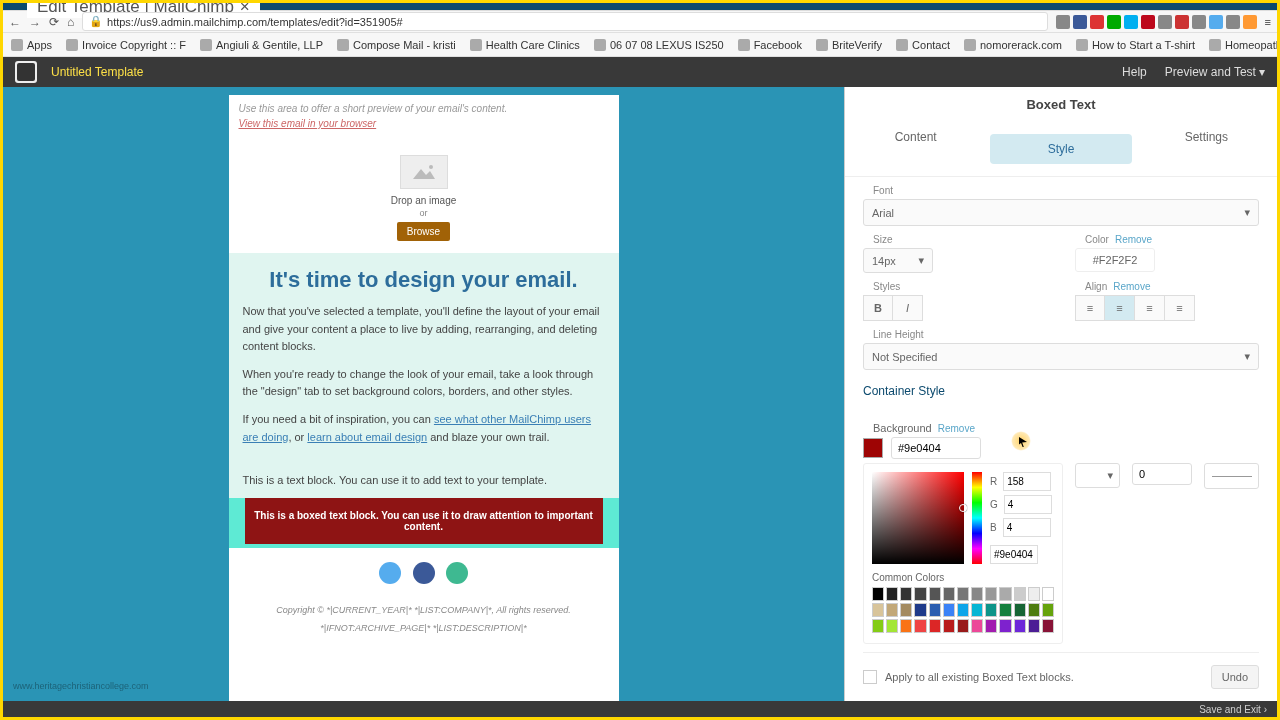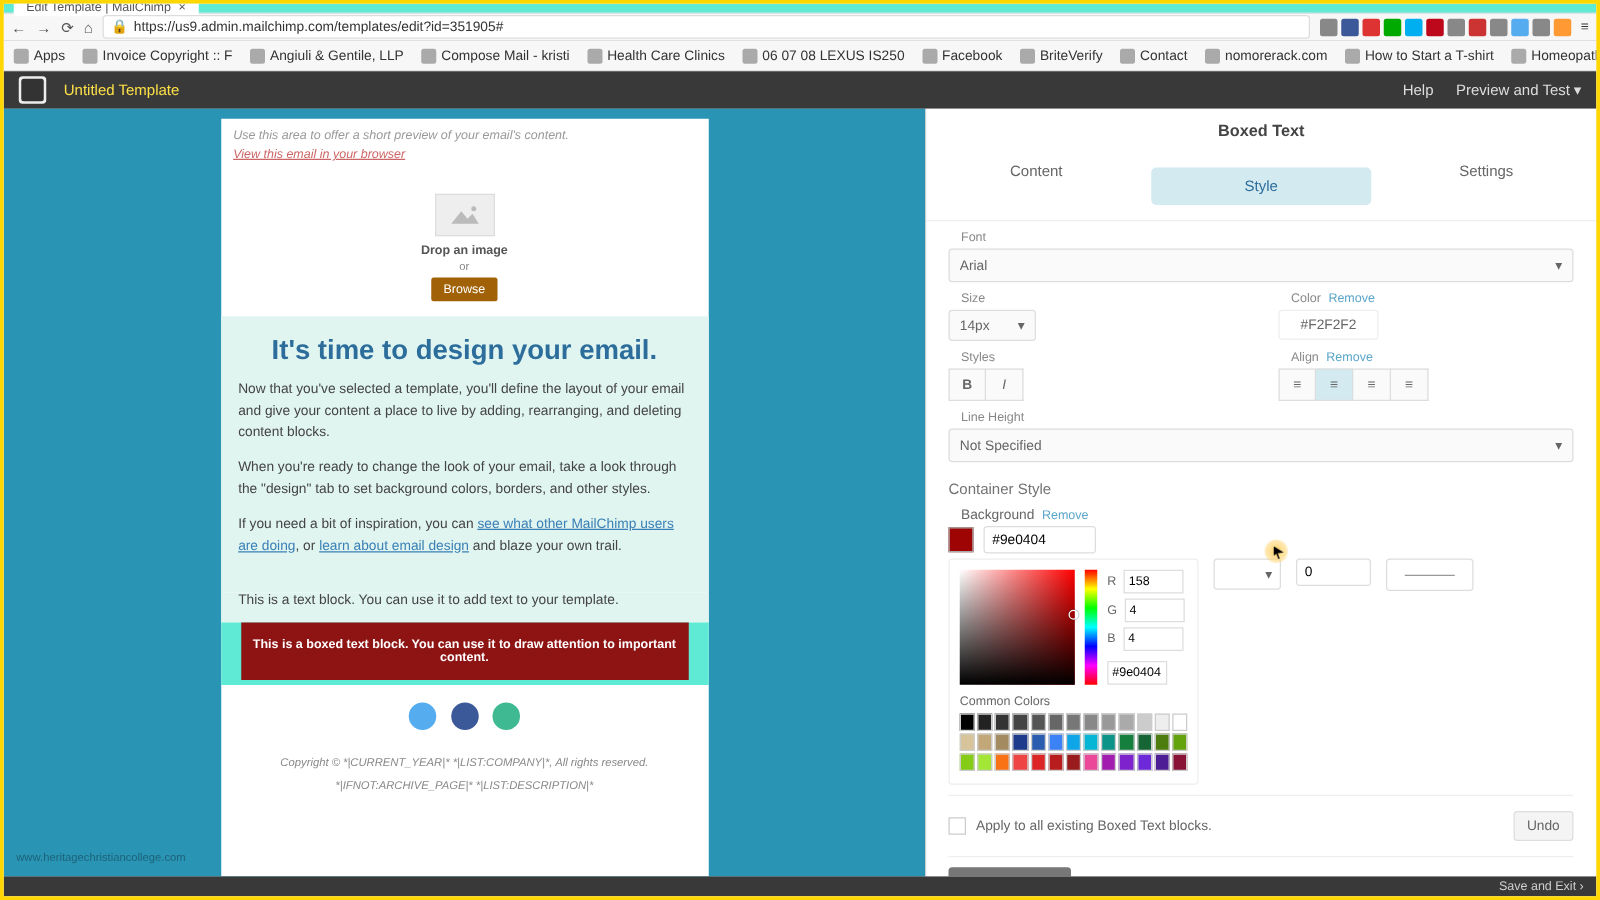--- a/index.html
+++ b/index.html
@@ -1,18 +1,18 @@
 <!DOCTYPE html>
 <html><head>
 <meta charset="utf-8">
 <style>
 *{box-sizing:border-box;margin:0;padding:0}
 body{font-family:"Helvetica Neue",Arial,sans-serif;font-size:13px;color:#333;background:#fff;width:1280px;height:720px;overflow:hidden;position:relative;border:3px solid #ffd700}
 
-.chrome-tab{height:8px;background:#5eead4;display:flex;align-items:center;font-size:10px;color:#555;padding:0 8px;border-bottom:1px solid #ddd}
+.chrome-tab{height:8px;background:#0c4a6e;display:flex;align-items:center;font-size:17px;color:#555;padding:0 24px;border-bottom:1px solid #ddd}
 .chrome-tab .tab{background:#fff;padding:1px 10px;border-radius:3px 3px 0 0;display:flex;align-items:center;gap:6px}
 .addr-bar{height:22px;background:#f7f7f7;display:flex;align-items:center;gap:8px;padding:0 6px;border-bottom:1px solid #e0e0e0;font-size:11px}
 .addr-bar .nav-ico{font-size:12px;color:#555}
 .addr-bar .url{flex:1;background:#fff;border:1px solid #ddd;border-radius:3px;padding:2px 6px;color:#333;display:flex;align-items:center;gap:4px}
 .addr-bar .ext-ico{width:14px;height:14px;background:#888;border-radius:2px}
 .bm-bar{height:24px;background:#f7f7f7;display:flex;align-items:center;gap:14px;padding:0 8px;border-bottom:1px solid #e0e0e0;font-size:11px;color:#333}
 .bm-bar .bm{display:flex;align-items:center;gap:4px;white-space:nowrap}
 .bm-bar .bm .ic{width:12px;height:12px;background:#aaa;border-radius:2px}
 
 .app-header{height:30px;background:#393939;display:flex;align-items:center;padding:0 12px;color:#fff}
@@ -22,51 +22,51 @@
 .app-header .right{margin-left:auto;display:flex;gap:18px;font-size:12px;color:#ddd}
 .app-header .right span{display:flex;align-items:center;gap:3px}
 
 .main{display:flex;height:calc(100% - 8px - 22px - 24px - 30px - 16px)}
 .stage{flex:1;background:#2a94b5;display:flex;justify-content:center;overflow:auto;border-right:1px solid #ccc}
 .canvas{width:390px;background:#fff;margin-top:8px;font-size:12px}
 .preheader{padding:8px 10px 4px;color:#999;font-size:10px;font-style:italic}
 .viewlink{color:#c66;text-decoration:underline;font-size:10px;padding:0 10px 8px;display:block;font-style:italic}
 .img-block{text-align:center;padding:18px 0 12px}
 .img-ph{width:48px;height:34px;background:#eee;margin:0 auto 6px;display:flex;align-items:center;justify-content:center;color:#bbb;border:1px solid #ddd}
-.img-caption{font-size:10px;font-weight:700;color:#555}
+.img-caption{font-size:10px;font-weight:400;color:#555}
 .img-or{font-size:9px;color:#888;margin-top:2px}
 .browse-btn{display:inline-block;margin-top:4px;background:#a16207;color:#fff;padding:4px 10px;font-size:10px;border-radius:2px}
 .hero{background:#e0f5f0;padding:14px 14px 18px}
 .hero h1{color:#2d6d9b;font-size:22px;text-align:center;font-weight:700;margin-bottom:10px}
 .hero p{font-size:11px;line-height:1.6;color:#444;margin-bottom:10px}
 .hero a{color:#3a7fb5;text-decoration:underline}
 .text-block{font-size:11px;color:#444;padding:0 14px 12px;background:#e0f5f0}
 .boxed{background:#8e1414;color:#fff;text-align:center;font-size:10px;font-weight:700;padding:12px 8px;margin:0 4px}
 .social{text-align:center;padding:14px 0}
 .social span{display:inline-block;width:22px;height:22px;border-radius:50%;margin:0 4px}
 .footer-txt{font-size:9px;color:#888;text-align:center;font-style:italic;padding:4px}
 
-.panel{width:536px;background:#fff;display:flex;flex-direction:column;overflow:hidden}
+.panel{width:432px;background:#fff;display:flex;flex-direction:column;overflow:hidden}
 .panel-title{text-align:center;font-size:13px;font-weight:600;padding:10px 0;color:#444}
 .panel-tabs{display:flex;border-bottom:1px solid #eee}
 .panel-tabs .ptab{flex:1;text-align:center;padding:8px 0;font-size:12px;color:#666;cursor:pointer}
 .panel-tabs .ptab.active{background:#d3eaf1;color:#2d6d9b;border-radius:4px;margin:12px 4px}
 .panel-body{flex:1;overflow:auto;padding:0 18px 12px;font-size:11px;color:#666}
 .lbl{font-size:10px;color:#888;margin:8px 10px 3px}
 .sel{width:100%;background:#fafafa;border:1px solid #ddd;border-radius:3px;padding:6px 8px;font-size:11px;display:flex;justify-content:space-between;align-items:center}
 .row{display:flex;gap:28px}
 .row .col{flex:1}
 .size-sel{width:70px;background:#fafafa;border:1px solid #ddd;border-radius:3px;padding:5px 8px;font-size:11px;display:flex;justify-content:space-between;align-items:center}
 .color-val{width:80px;text-align:center;padding:5px;font-size:11px;border:1px solid #eee;border-radius:3px}
 .link-rm{color:#5aa6c9;font-size:10px;margin-left:6px}
 .btn-grp{display:flex;gap:0}
 .btn-grp .b{width:30px;height:26px;border:1px solid #ddd;display:flex;align-items:center;justify-content:center;font-size:11px;color:#666;background:#fafafa;cursor:pointer}
 .btn-grp .b+.b{border-left:none}
 .btn-grp .b.active{background:#d3eaf1}
-.sect-hdr{color:#737373;font-size:12px;margin:14px 0 8px}
+.sect-hdr{color:#0c4a6e;font-size:12px;margin:14px 0 24px}
 .bg-row{display:flex;align-items:center;gap:8px;margin-bottom:8px}
 .bg-swatch{width:20px;height:20px;background:#9e0404;border:1px solid #aaa}
 .bg-input{width:90px;border:1px solid #ddd;border-radius:3px;padding:4px 6px;font-size:11px}
 .picker{position:relative;background:#fff;border:1px solid #eee;padding:8px;border-radius:3px;width:200px}
 .picker-flex{display:flex;gap:8px}
 .sv-box{width:92px;height:92px;position:relative;background:linear-gradient(to top,#000,transparent),linear-gradient(to right,#fff,#ff0000)}
 .sv-cursor{position:absolute;width:8px;height:8px;border:1px solid #fff;border-radius:50%;right:-3px;top:35%;box-shadow:0 0 1px #000}
 .hue-strip{width:10px;height:92px;background:linear-gradient(to bottom,#f00,#ff0,#0f0,#0ff,#00f,#f0f,#f00)}
 .rgb-inputs{display:flex;flex-direction:column;gap:4px;font-size:10px}
 .rgb-inputs div{display:flex;align-items:center;gap:6px}

